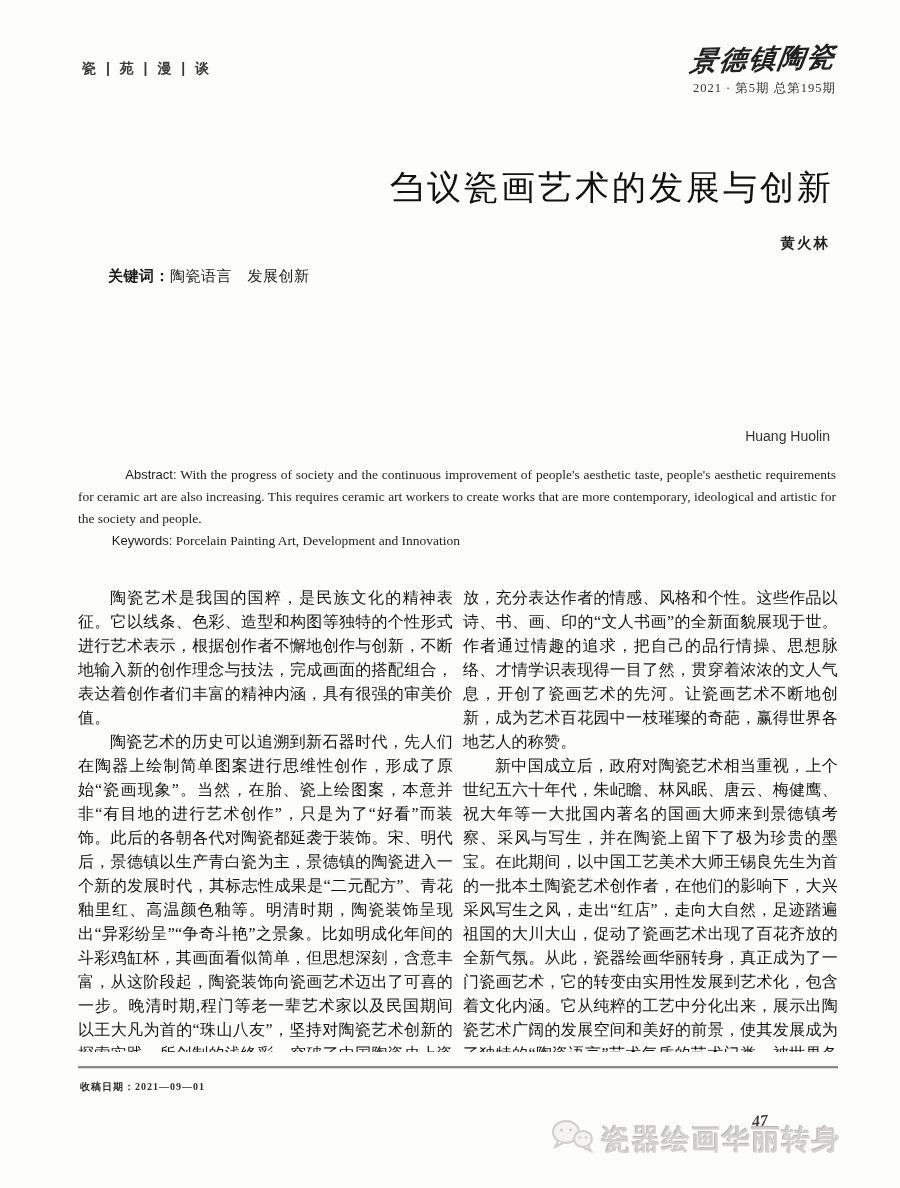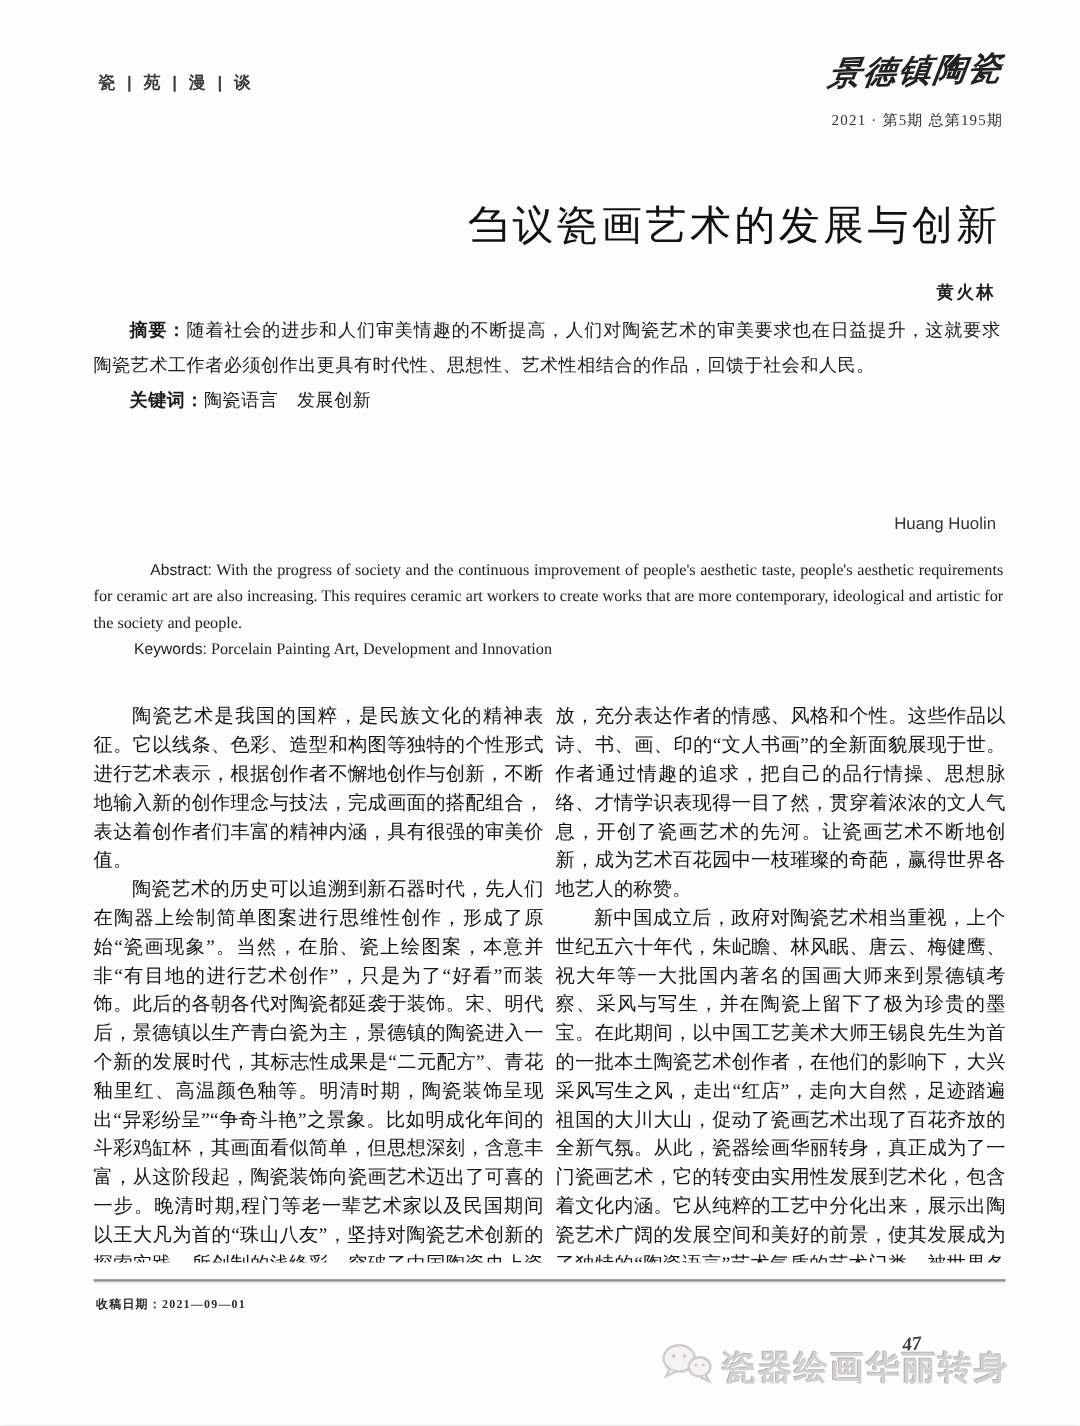--- a/index.html
+++ b/index.html
@@ -19,21 +19,21 @@
     font-family:"Liberation Sans","DejaVu Sans",sans-serif;
     font-size:14px;letter-spacing:3px;color:#3a3a3a;font-weight:600;
   }
   .hdr-right{position:absolute;right:64px;top:44px;text-align:right;}
   .logo{
     font-size:27px;font-weight:700;font-style:italic;color:#222;
     transform:skewX(-10deg) rotate(-2deg);
     letter-spacing:2px;line-height:30px;
   }
   .issue{
-    margin-top:18px;
+    margin-top:6px;
     font-size:12.5px;color:#333;letter-spacing:1px;
     font-family:"Liberation Serif",serif;
   }
   
   .title-cn{
     position:absolute;right:66px;top:165px;
     font-size:34px;font-weight:400;letter-spacing:3px;color:#111;
     white-space:nowrap;
   }
   .author-cn{
@@ -110,23 +110,20 @@
   <div class="hdr-left">瓷 | 苑 | 漫 | 谈</div>
   <div class="hdr-right">
     <div class="logo">景德镇陶瓷</div>
     <div class="issue">2021 · 第5期  总第195期</div>
   </div>
 
   <div class="title-cn">刍议瓷画艺术的发展与创新</div>
   <div class="author-cn">黄火林</div>
 
   <div class="abs-cn">
-    <div class="first">
-      <span class="lbl">摘要：</span><span>随着社会的进步和人们审美情趣的不断提高，人们对陶瓷艺术的审美要求也在日益提升，这就要求陶瓷艺术工作者必须创作出更具有时代性、思想性、艺术性相结合的作品，回馈于社会和人民。</span>
-    </div>
     <div class="kw-cn">
       <span class="lbl">关键词：</span><span>陶瓷语言　发展创新</span>
     </div>
   </div>
 
   <div class="author-en">Huang Huolin</div>
   <div class="abs-en">
     <div class="first">
       <span class="lbl-en">Abstract:</span>
       <span>With the progress of society and the continuous improvement of people's aesthetic taste, people's aesthetic requirements for ceramic art are also increasing. This requires ceramic art workers to create works that are more contemporary, ideological and artistic for the society and people.</span>

